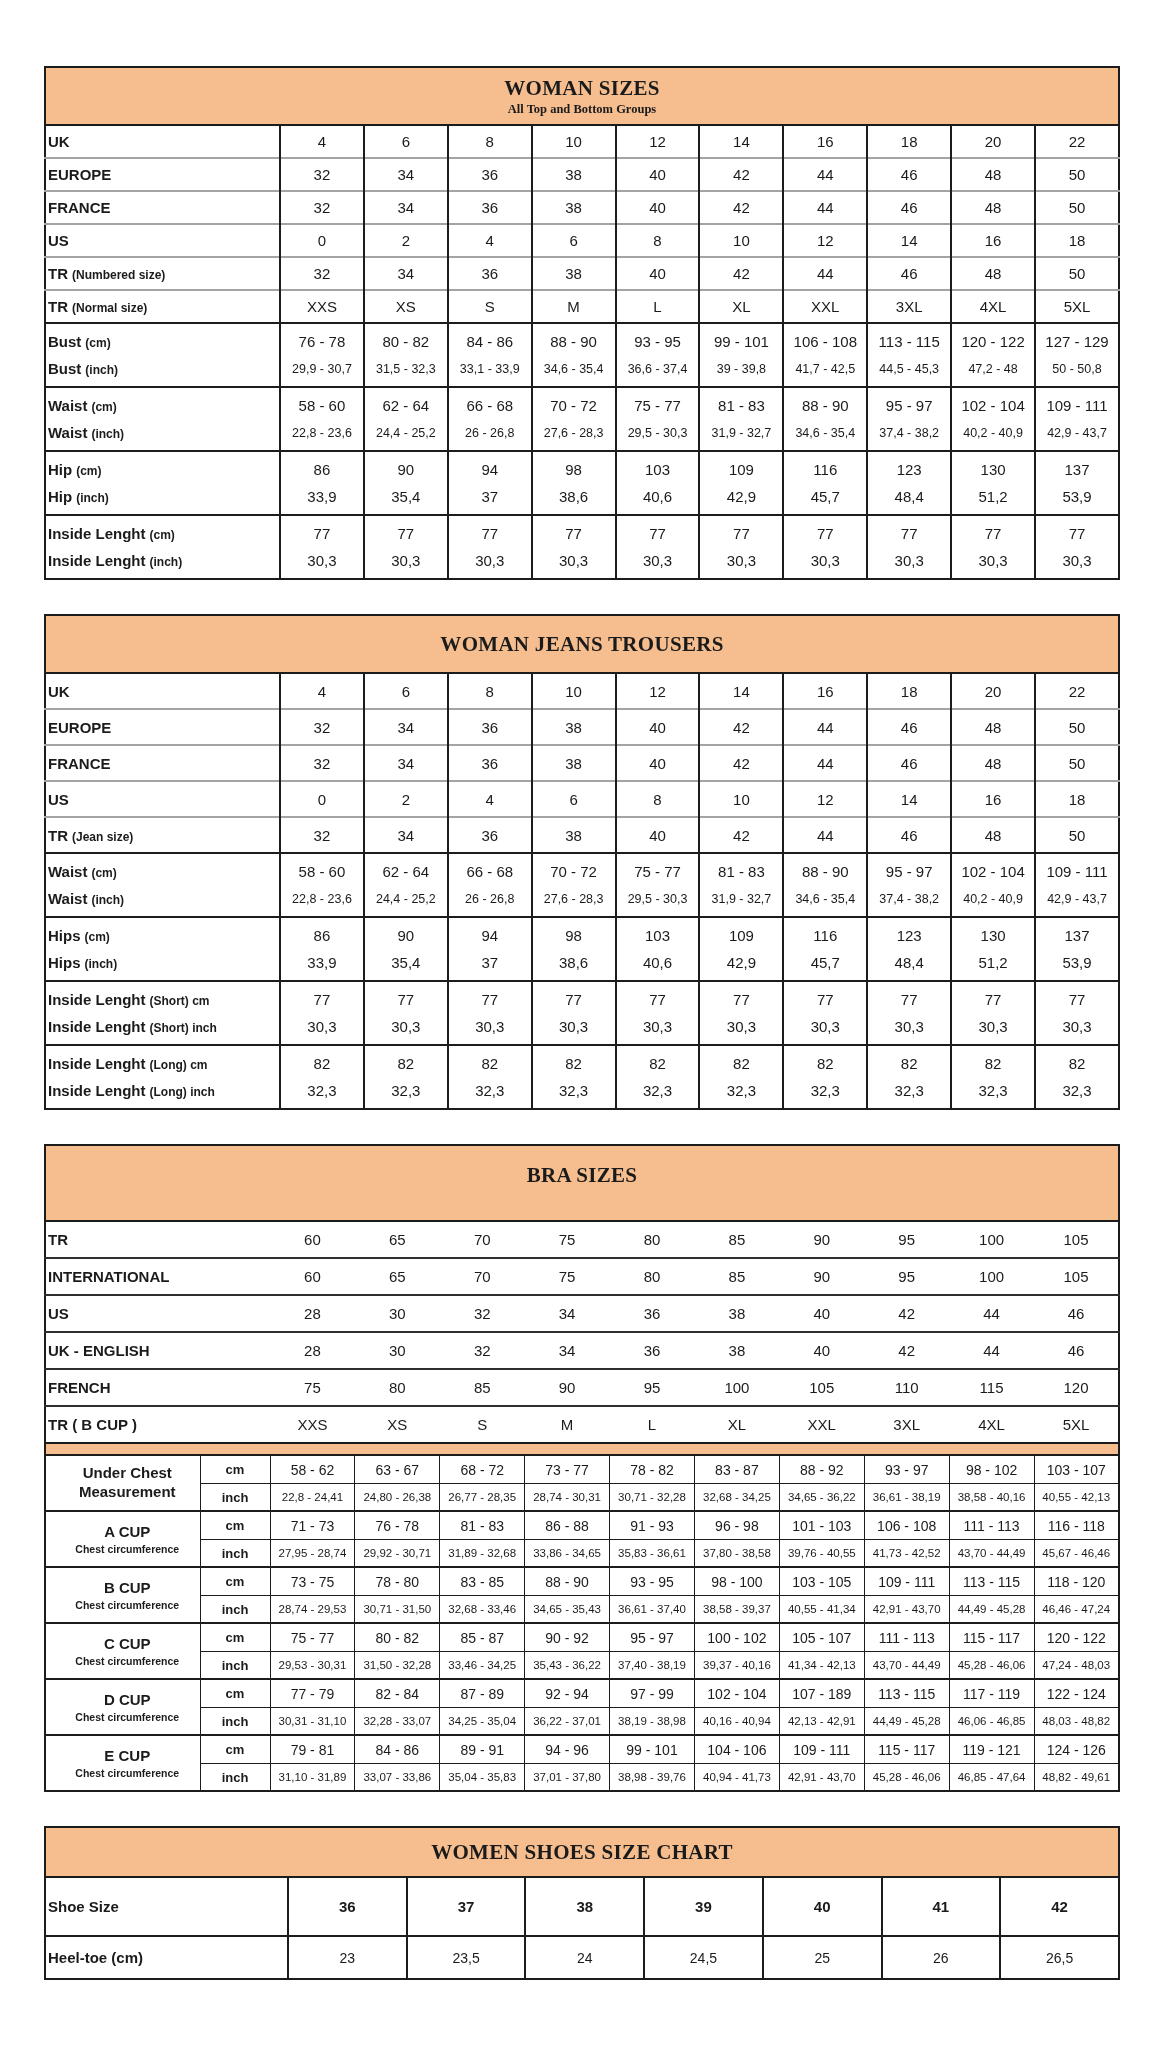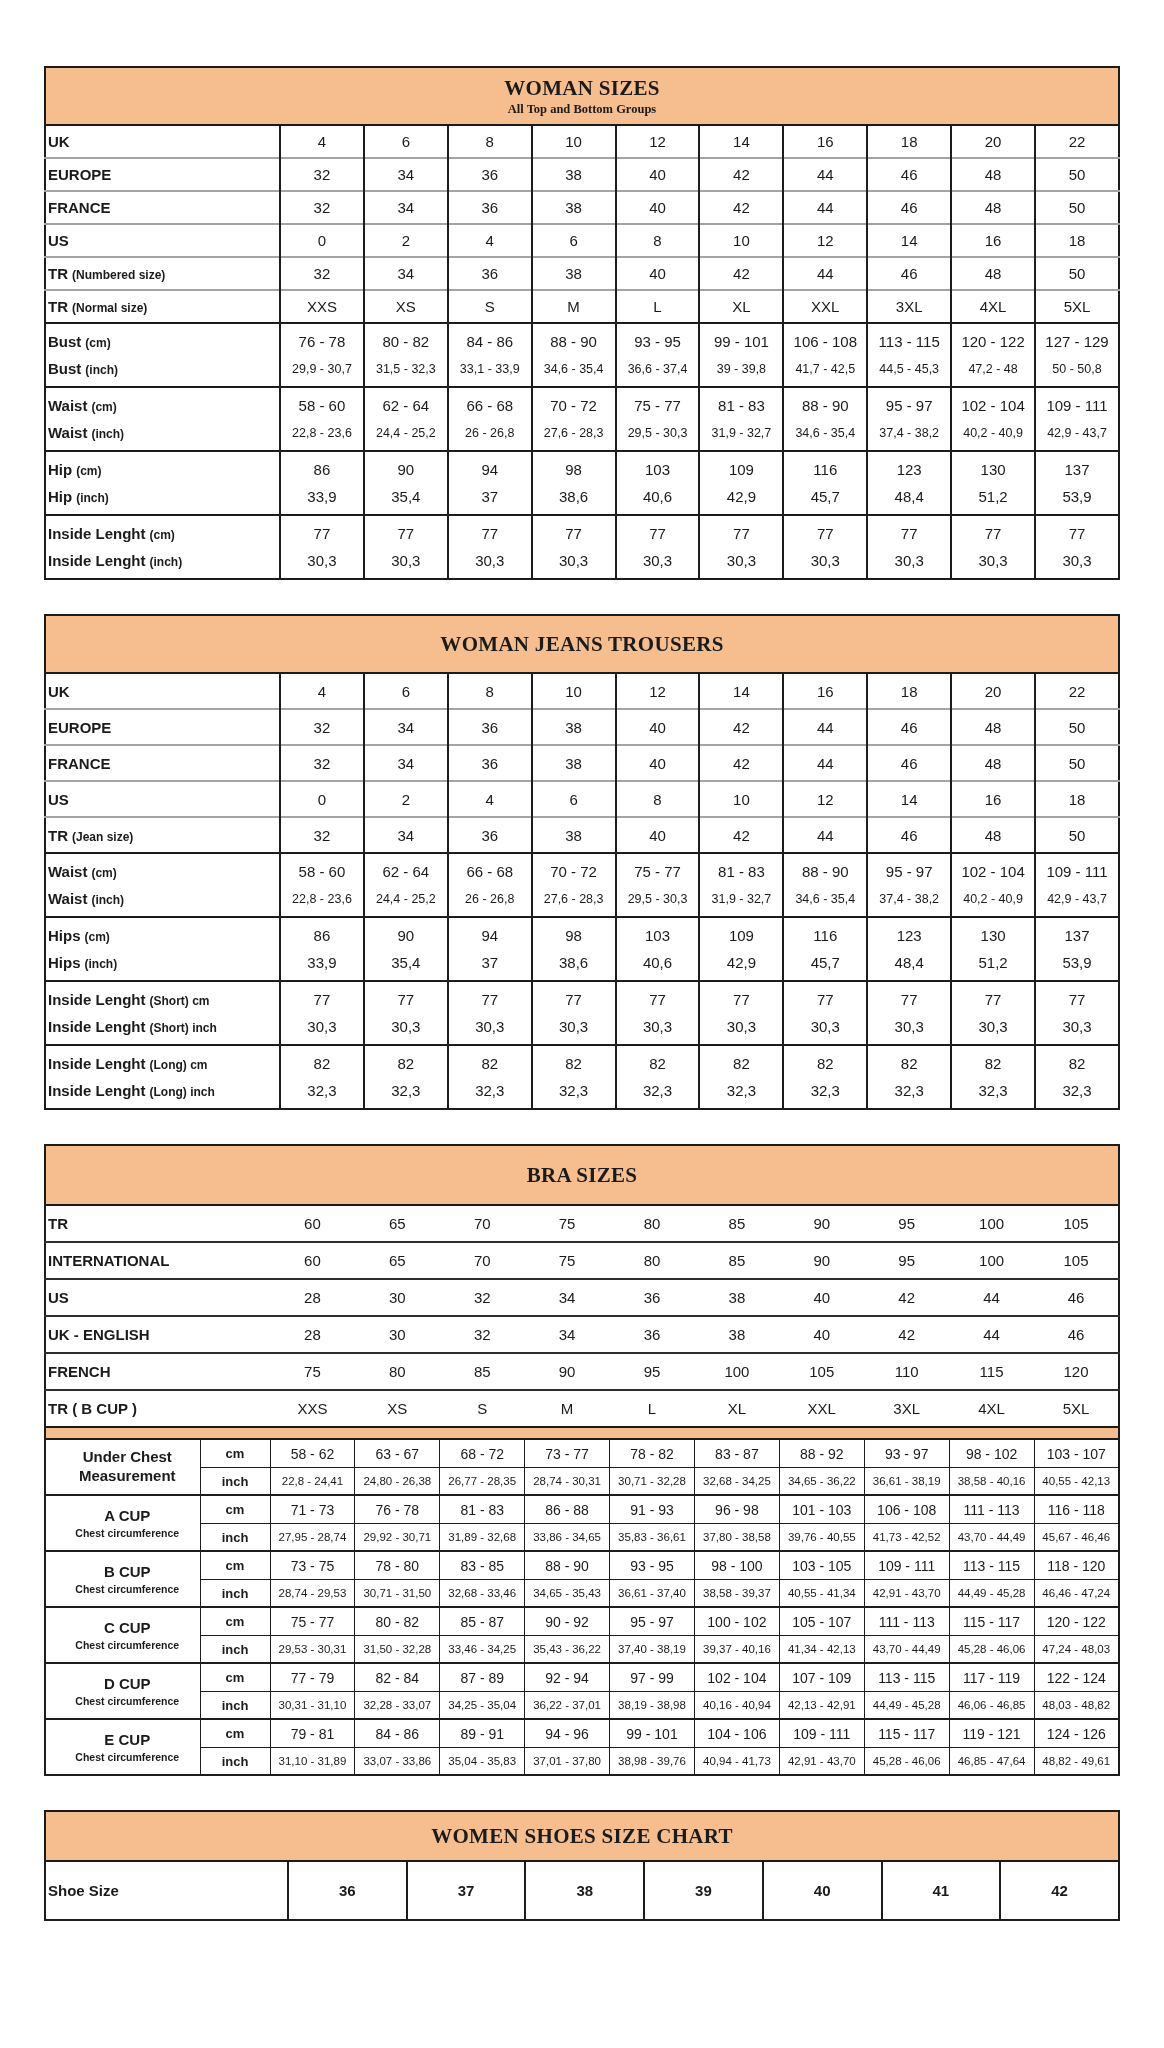--- a/index.html
+++ b/index.html
@@ -18,21 +18,21 @@
     background: var(--orange, #f6be8f);
     border: 2.4px solid #1c1c1c;
     border-bottom: none;
     text-align: center;
     padding: 8px 0 7px;
     font-family: Liberation Serif, serif;
   }
   .tbl-title { font-size: 21px; font-weight: 700; letter-spacing: .3px; }
   .tbl-subtitle { font-size: 12.5px; font-weight: 700; margin-top: 1px; }
   .t-jeans .tbl-header { padding: 16px 0 15px; }
-  .t-bra .tbl-header { padding: 17px 0 16px; }
+  .t-bra .tbl-header { padding: 17px 0 32px; }
   .t-shoes .tbl-header { padding: 12px 0 11px; }
 
   
   table.grid {
     width: 100%;
     border-collapse: collapse;
     table-layout: fixed;
     border: 2.4px solid #1c1c1c;
     background: #fff;
   }
@@ -706,21 +706,21 @@
               <div class="cup-main">D CUP</div>
               <div class="cup-sub">Chest circumference</div>
             </th>
             <td class="unit">cm</td>
             <td class="val">77 - 79</td>
             <td class="val">82 - 84</td>
             <td class="val">87 - 89</td>
             <td class="val">92 - 94</td>
             <td class="val">97 - 99</td>
             <td class="val">102 - 104</td>
-            <td class="val">107 - 109</td>
+            <td class="val">107 - 189</td>
             <td class="val">113 - 115</td>
             <td class="val">117 - 119</td>
             <td class="val">122 - 124</td>
           </tr>
           <tr class="cup-row unit-inch">
             <td class="unit">inch</td>
             <td class="val">30,31 - 31,10</td>
             <td class="val">32,28 - 33,07</td>
             <td class="val">34,25 - 35,04</td>
             <td class="val">36,22 - 37,01</td>
@@ -783,16 +783,26 @@
           <tr class="pair-single shoe-row">
             <th class="row-label" colspan="1"><span class="lbl-main">Shoe Size</span></th>
             <td class="val">36</td>
             <td class="val">37</td>
             <td class="val">38</td>
             <td class="val">39</td>
             <td class="val">40</td>
             <td class="val">41</td>
             <td class="val">42</td>
           </tr>
+          <tr class="pair-single heel-row">
+            <th class="row-label" colspan="1"><span class="lbl-main">Heel-toe (cm)</span></th>
+            <td class="val">23</td>
+            <td class="val">23,5</td>
+            <td class="val">24</td>
+            <td class="val">24,5</td>
+            <td class="val">25</td>
+            <td class="val">26</td>
+            <td class="val">26,5</td>
+          </tr>
         </tbody>
       </table>
     </section>
 </div>
 
 </body></html>

